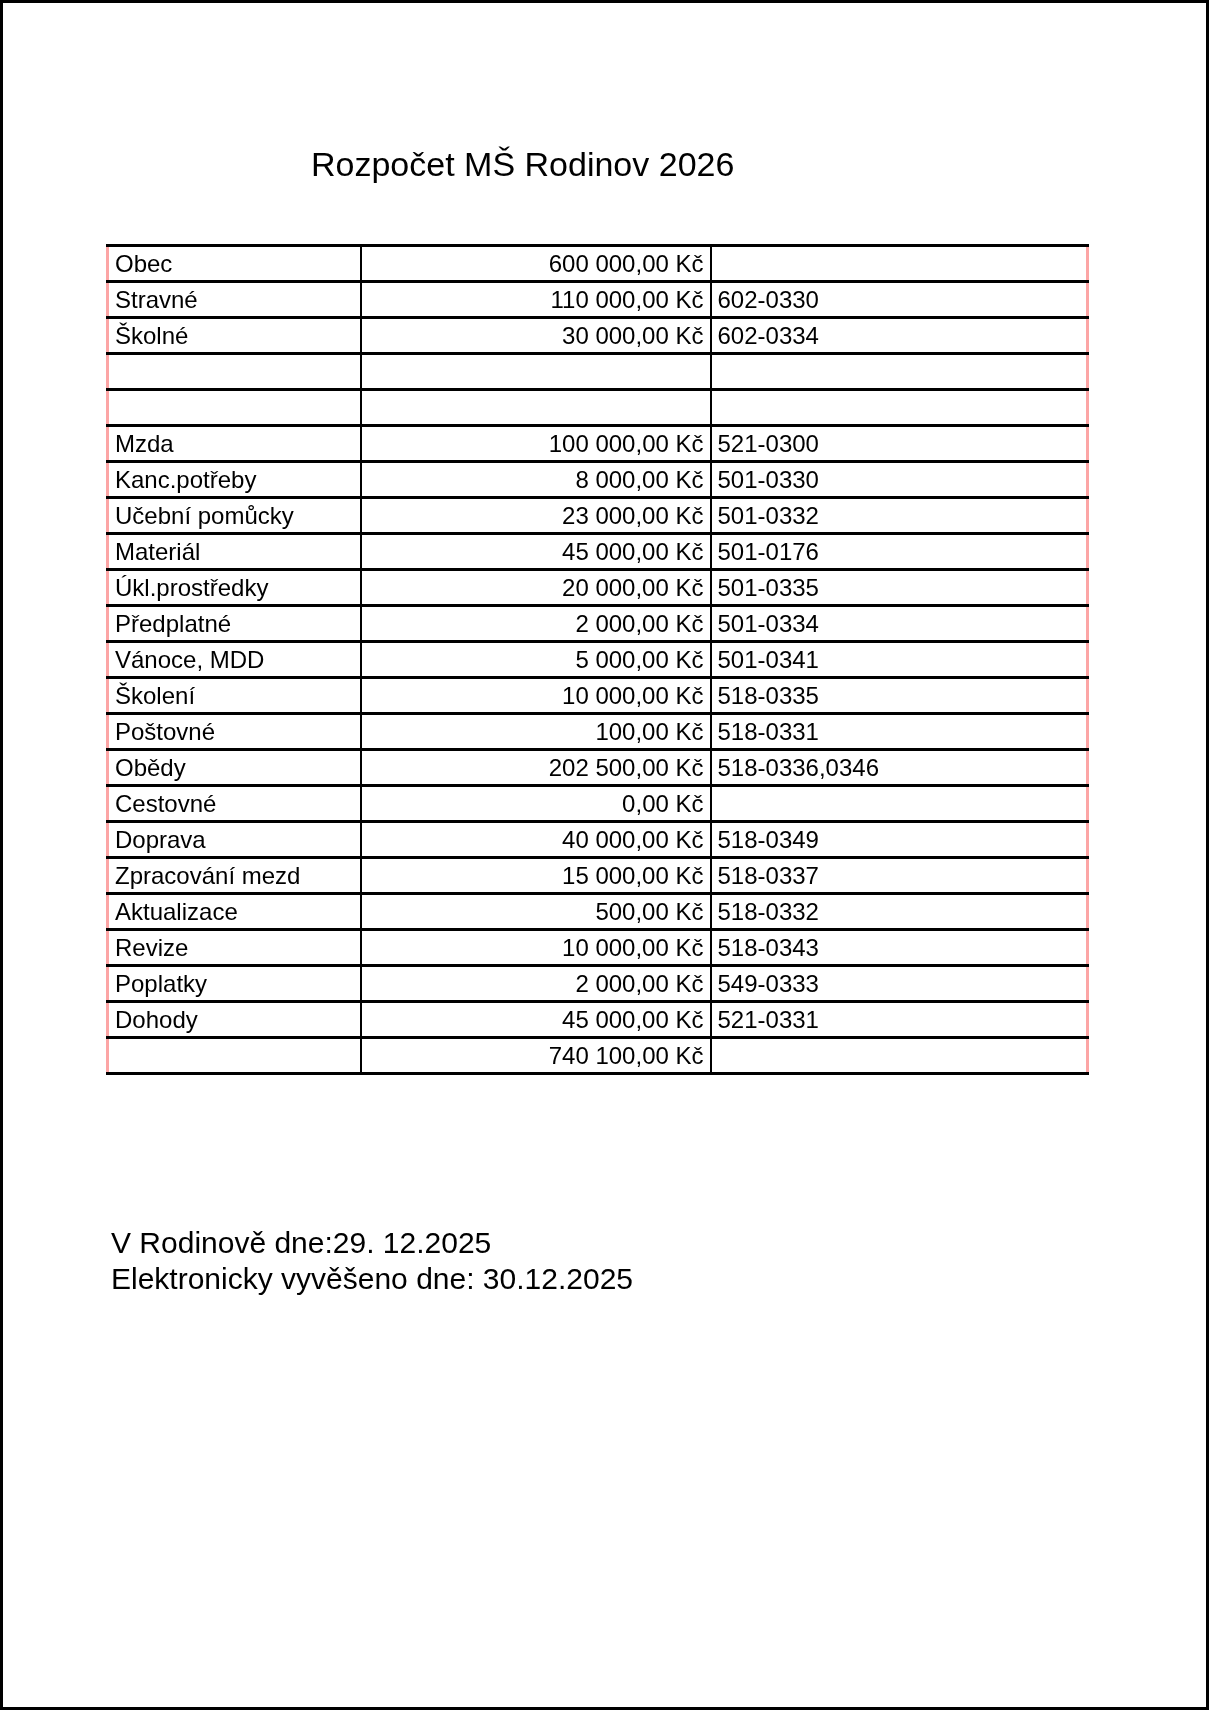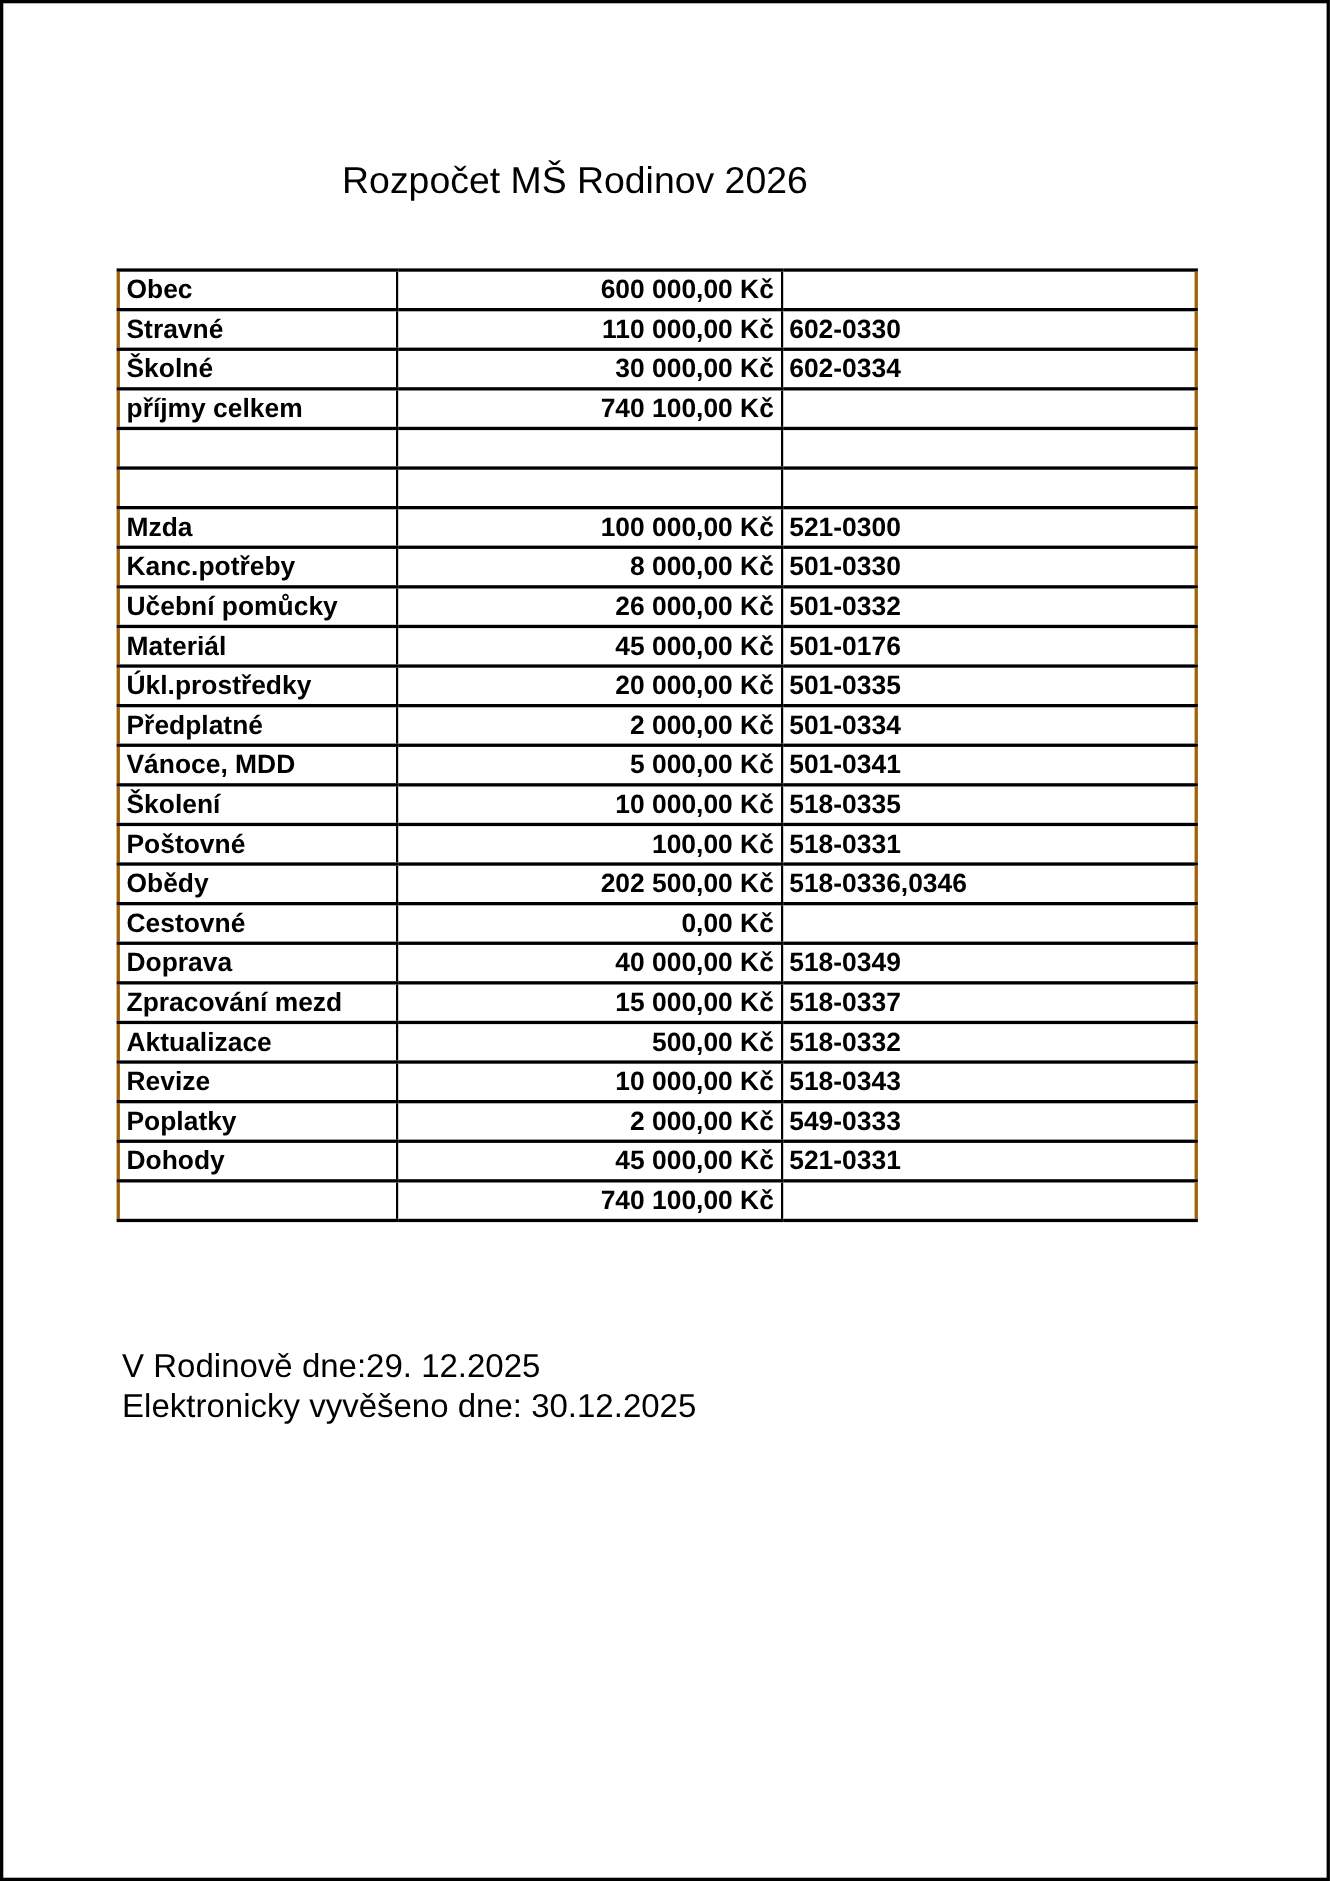--- a/index.html
+++ b/index.html
@@ -26,22 +26,21 @@
     line-height: 30px;
     white-space: nowrap;
   }
   table.budget-table {
     position: absolute;
     left: 103px;
     top: 241px;
     width: 980px;
     border-collapse: collapse;
     table-layout: fixed;
-    border: 3px solid #a16207;
-    font-weight: bold;
+    border: 3px solid #fca5a5;
   }
   table.budget-table td {
     border-left: 2px solid #000000;
     border-right: 2px solid #000000;
     border-top: 3px solid #000000;
     border-bottom: 3px solid #000000;
     height: 33px;
     line-height: 33px;
     font-size: 24px;
     padding: 0 6px;
@@ -82,25 +81,20 @@
           <td class="cell-label">Stravné</td>
           <td class="cell-amount">110 000,00 Kč</td>
           <td class="cell-account">602-0330</td>
         </tr>
         <tr>
           <td class="cell-label">Školné</td>
           <td class="cell-amount">30 000,00 Kč</td>
           <td class="cell-account">602-0334</td>
         </tr>
         <tr>
-          <td class="cell-label">příjmy celkem</td>
-          <td class="cell-amount">740 100,00 Kč</td>
-          <td class="cell-account"></td>
-        </tr>
-        <tr>
           <td class="cell-label"></td>
           <td class="cell-amount"></td>
           <td class="cell-account"></td>
         </tr>
         <tr>
           <td class="cell-label"></td>
           <td class="cell-amount"></td>
           <td class="cell-account"></td>
         </tr>
         <tr>
@@ -108,21 +102,21 @@
           <td class="cell-amount">100 000,00 Kč</td>
           <td class="cell-account">521-0300</td>
         </tr>
         <tr>
           <td class="cell-label">Kanc.potřeby</td>
           <td class="cell-amount">8 000,00 Kč</td>
           <td class="cell-account">501-0330</td>
         </tr>
         <tr>
           <td class="cell-label">Učební pomůcky</td>
-          <td class="cell-amount">26 000,00 Kč</td>
+          <td class="cell-amount">23 000,00 Kč</td>
           <td class="cell-account">501-0332</td>
         </tr>
         <tr>
           <td class="cell-label">Materiál</td>
           <td class="cell-amount">45 000,00 Kč</td>
           <td class="cell-account">501-0176</td>
         </tr>
         <tr>
           <td class="cell-label">Úkl.prostředky</td>
           <td class="cell-amount">20 000,00 Kč</td>

